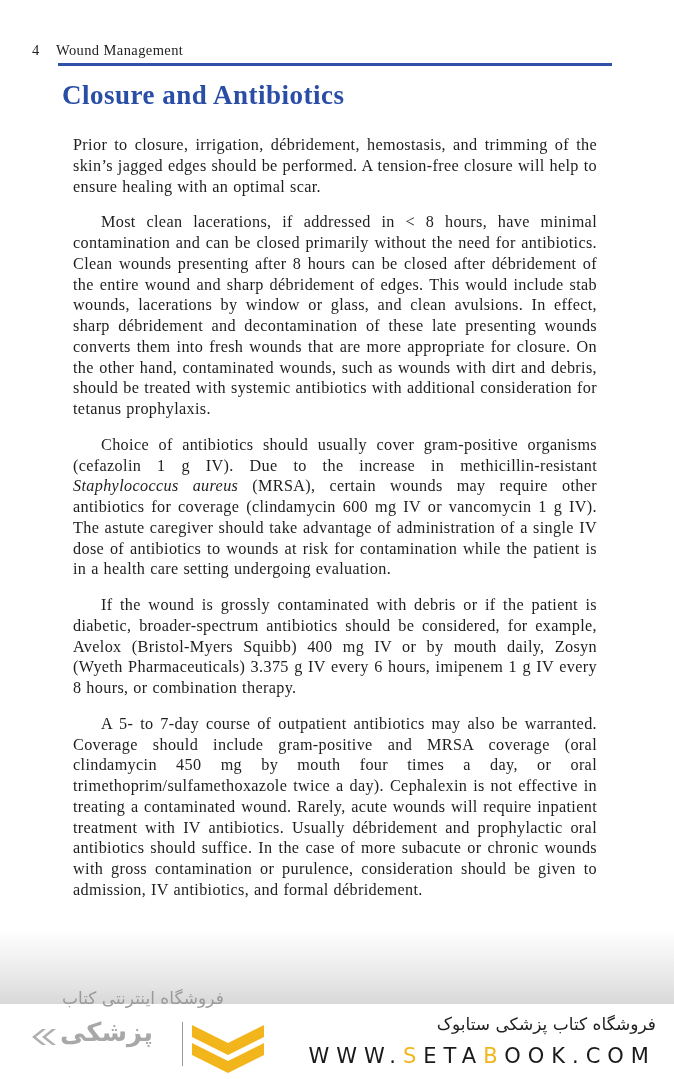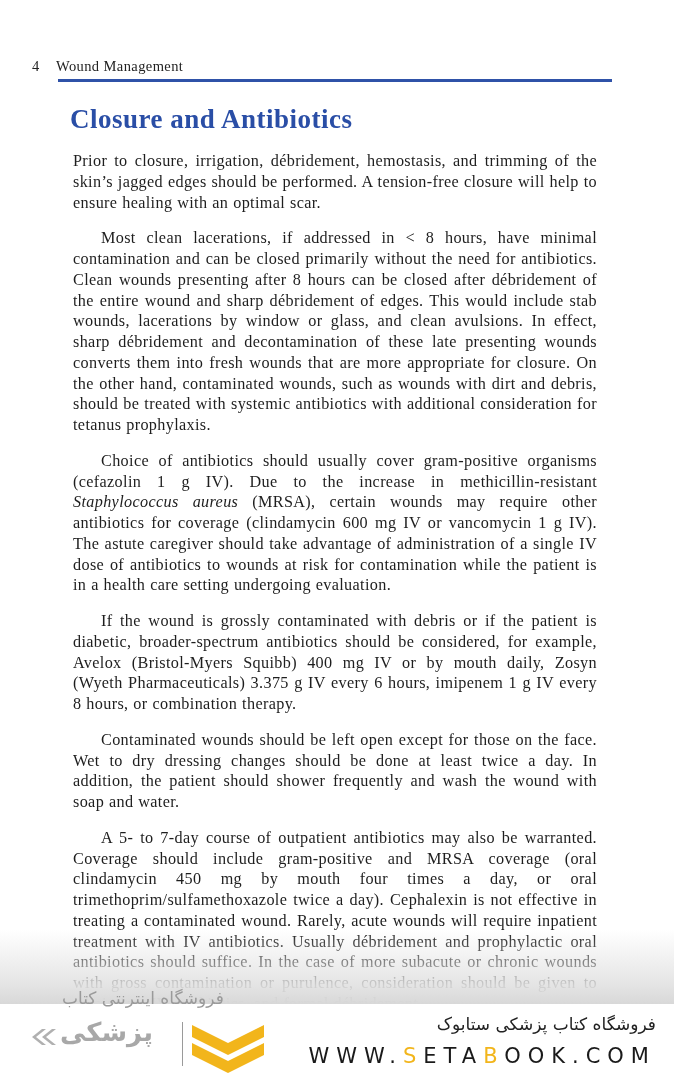--- a/index.html
+++ b/index.html
@@ -1,22 +1,22 @@
 <!DOCTYPE html>
 <html><head>
 <meta charset="utf-8">
 <style>
   html, body { margin:0; padding:0; }
   body { width:674px; height:1079px; background:#ffffff; position:relative; overflow:hidden;
          font-family:"Liberation Serif", serif; color:#1e1e1e; }
-  .page { position:absolute; left:0; top:16px; width:674px; height:732px; background:#ffffff; }
+  .page { position:absolute; left:0; top:0; width:674px; height:732px; background:#ffffff; }
   .running-head { position:absolute; left:32px; top:42px; font-size:14.5px; letter-spacing:0.4px; color:#222; }
   .running-head .pnum { display:inline-block; width:24px; }
   .rule { position:absolute; left:58px; top:63px; width:554px; height:3px; background:#2f52a8; }
-  h1.title { position:absolute; left:58px; top:76px; margin:12px; font-size:27px; font-weight:bold;
+  h1.title { position:absolute; left:58px; top:76px; margin:4px; font-size:27px; font-weight:bold;
              color:#2a4ea6; letter-spacing:0.5px; font-family:"Liberation Serif", serif; }
   .body { position:absolute; left:58px; top:120px; width:554px; font-size:16.2px; line-height:20.75px;
           text-align:justify; letter-spacing:0.35px; word-spacing:0.5px; }
   .body p { margin:15px; text-indent:0; }
   .body p.ind { text-indent:28px; }
   .shadow { position:absolute; left:0; top:930px; width:674px; height:74px;
             background:linear-gradient(to bottom, rgba(255,255,255,0) 0%, rgba(225,225,225,0.9) 75%, #d8d8d8 100%); }
   .footer { position:absolute; left:0; top:1004px; width:674px; height:75px; background:#ffffff; }
   .logo { position:absolute; left:30px; top:1017px; width:235px; height:56px; }
   .fa-title { position:absolute; right:18px; top:1014px; font-family:"DejaVu Sans", sans-serif;
@@ -38,21 +38,20 @@
     <span class="pnum">4</span><span>Wound Management</span>
   </div>
   <div class="rule"></div>
   <h1 class="title">Closure and Antibiotics</h1>
 
   <div class="body">
     <p>Prior to closure, irrigation, débridement, hemostasis, and trimming of the skin’s jagged edges should be performed. A tension-free closure will help to ensure healing with an optimal scar.</p>
     <p class="ind">Most clean lacerations, if addressed in &lt; 8 hours, have minimal contamination and can be closed primarily without the need for antibiotics. Clean wounds presenting after 8 hours can be closed after débridement of the entire wound and sharp débridement of edges. This would include stab wounds, lacerations by window or glass, and clean avulsions. In effect, sharp débridement and decontamination of these late presenting wounds converts them into fresh wounds that are more appropriate for closure. On the other hand, contaminated wounds, such as wounds with dirt and debris, should be treated with systemic antibiotics with additional consideration for tetanus prophylaxis.</p>
     <p class="ind"><span>Choice of antibiotics should usually cover gram-positive organisms (cefazolin 1 g IV). Due to the increase in methicillin-resistant </span><i>Staphylococcus aureus</i><span> (MRSA), certain wounds may require other antibiotics for coverage (clindamycin 600 mg IV or vancomycin 1 g IV). The astute caregiver should take advantage of administration of a single IV dose of antibiotics to wounds at risk for contamination while the patient is in a health care setting undergoing evaluation.</span></p>
     <p class="ind">If the wound is grossly contaminated with debris or if the patient is diabetic, broader-spectrum antibiotics should be considered, for example, Avelox (Bristol-Myers Squibb) 400 mg IV or by mouth daily, Zosyn (Wyeth Pharmaceuticals) 3.375 g IV every 6 hours, imipenem 1 g IV every 8 hours, or combination therapy.</p>
-    <p class="ind">Contaminated wounds should be left open except for those on the face. Wet to dry dressing changes should be done at least twice a day. In addition, the patient should shower frequently and wash the wound with soap and water.</p>
     <p class="ind">A 5- to 7-day course of outpatient antibiotics may also be warranted. Coverage should include gram-positive and MRSA coverage (oral clindamycin 450 mg by mouth four times a day, or oral trimethoprim/sulfamethoxazole twice a day). Cephalexin is not effective in treating a contaminated wound. Rarely, acute wounds will require inpatient treatment with IV antibiotics. Usually débridement and prophylactic oral antibiotics should suffice. In the case of more subacute or chronic wounds with gross contamination or purulence, consideration should be given to admission, IV antibiotics, and formal débridement.</p>
   </div>
 </div>
 
 <div class="shadow"></div>
 
 <div class="footer"></div>
 
 <div class="logo">
   <svg width="235" height="56" viewBox="0 0 235 56">

